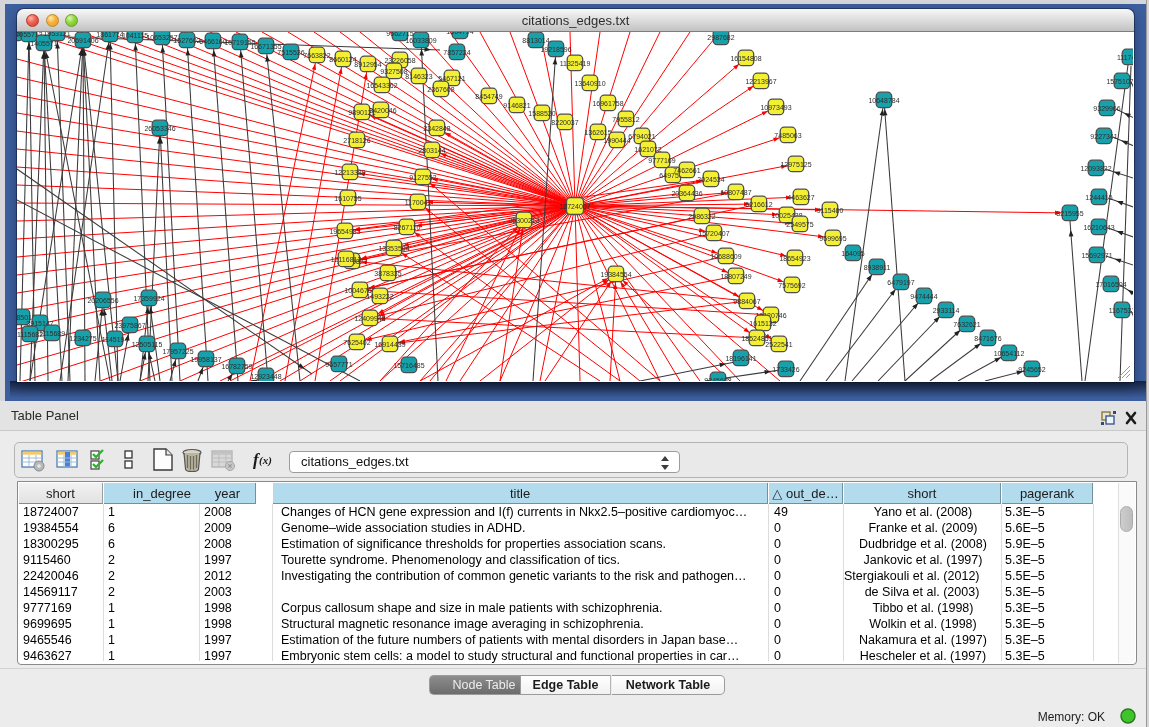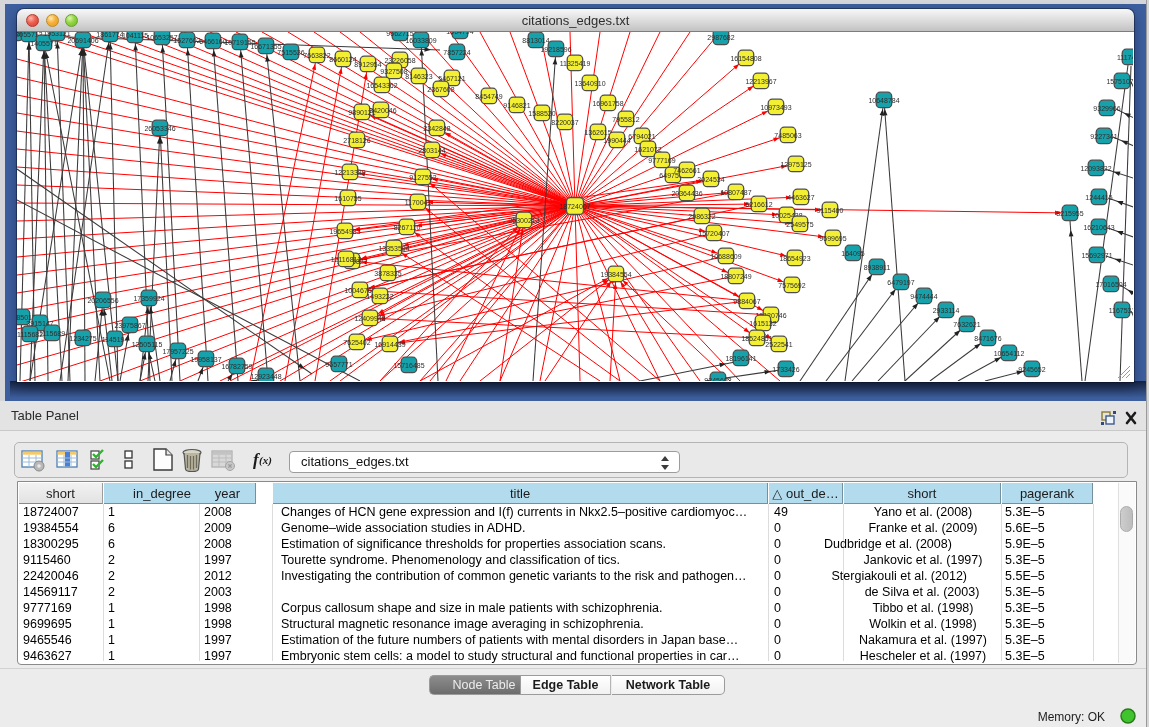--- a/index.html
+++ b/index.html
@@ -728,39 +728,39 @@
         <span style="left:756px">0</span>
 <span style="left:826px;width:158px;text-align:center">Franke et al. (2009)</span>
         <span style="left:987px">5.6E–5</span>
 </div>
 <div class="trow" style="top:54px">
 <span style="left:5px">18300295</span>
         <span style="left:90px">6</span>
         <span style="left:186px">2008</span>
 <span style="left:263px">Estimation of significance thresholds for properties association scans.</span>
         <span style="left:756px">0</span>
-<span style="left:806px;width:158px;">Dudbridge et al. (2008)</span>
+<span style="left:826px;width:158px;text-align:center">Dudbridge et al. (2008)</span>
         <span style="left:987px">5.9E–5</span>
 </div>
 <div class="trow" style="top:70px">
 <span style="left:5px">9115460</span>
         <span style="left:90px">2</span>
         <span style="left:186px">1997</span>
 <span style="left:263px">Tourette syndrome. Phenomenology and classification of tics.</span>
         <span style="left:756px">0</span>
 <span style="left:826px;width:158px;text-align:center">Jankovic et al. (1997)</span>
         <span style="left:987px">5.3E–5</span>
 </div>
 <div class="trow" style="top:86px">
 <span style="left:5px">22420046</span>
         <span style="left:90px">2</span>
         <span style="left:186px">2012</span>
 <span style="left:263px">Investigating the contribution of common genetic variants to the risk and pathogen…</span>
         <span style="left:756px">0</span>
-<span style="left:791px;width:158px;text-align:right">Stergiakouli et al. (2012)</span>
+<span style="left:826px;width:158px;text-align:left">Stergiakouli et al. (2012)</span>
         <span style="left:987px">5.5E–5</span>
 </div>
 <div class="trow" style="top:102px">
 <span style="left:5px">14569117</span>
         <span style="left:90px">2</span>
         <span style="left:186px">2003</span>
         <span style="left:756px">0</span>
 <span style="left:825px;width:158px;text-align:center">de Silva et al. (2003)</span>
         <span style="left:987px">5.3E–5</span>
 </div>

